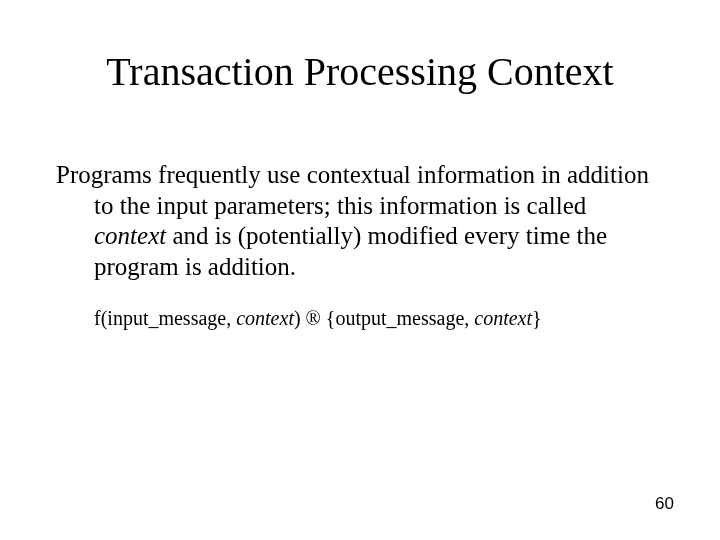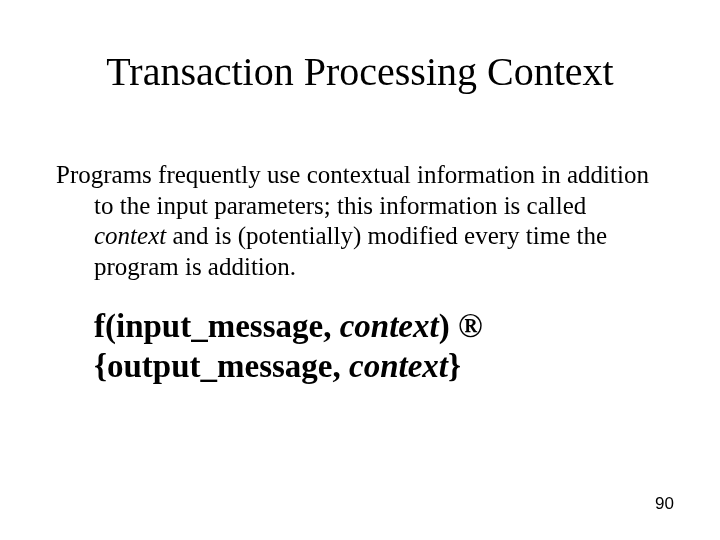--- a/index.html
+++ b/index.html
@@ -37,22 +37,21 @@
     line-height: 1.22;
   }
   .para {
     margin: 0 0 24px 0;
     text-indent: -38px;
     padding-left: 38px;
   }
   .formula {
     margin: 22px 0 0 0;
     padding-left: 38px;
-    font-size: 33px;
-    font-weight: bold;
+    font-size: 20px;
   }
   .italic {
     font-style: italic;
   }
   .page-number {
     position: absolute;
     right: 46px;
     bottom: 26px;
     font-size: 17px;
     font-family: Arial, Helvetica, sans-serif;
@@ -71,15 +70,15 @@
 
   <div class="body">
     <p class="para">
       <span>Programs frequently use contextual information in addition to the input parameters; this information is called </span><span class="italic">context</span><span> and is (potentially) modified every time the program is addition.</span>
     </p>
     <p class="formula">
       <span>f(input_message, </span><span class="italic">context</span><span>) </span><span class="arrow">®</span><span> {output_message, </span><span class="italic">context</span><span>}</span>
     </p>
   </div>
 
-  <div class="page-number">90</div>
+  <div class="page-number">60</div>
 
 </div>
 
 </body></html>

